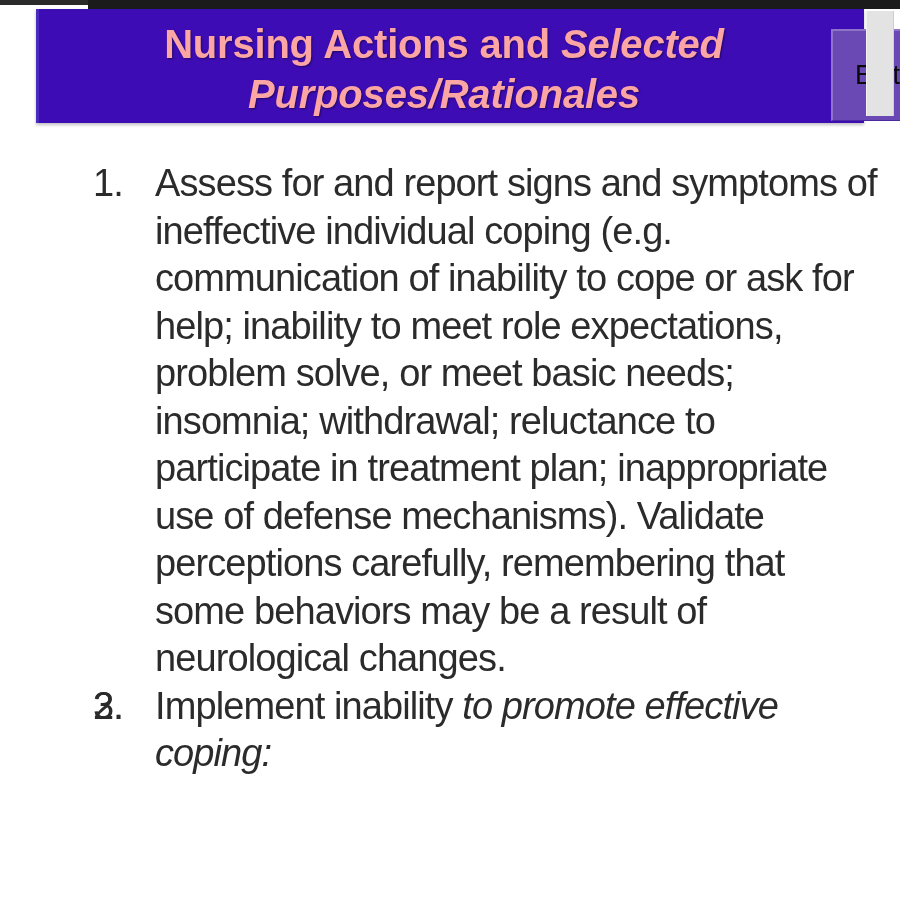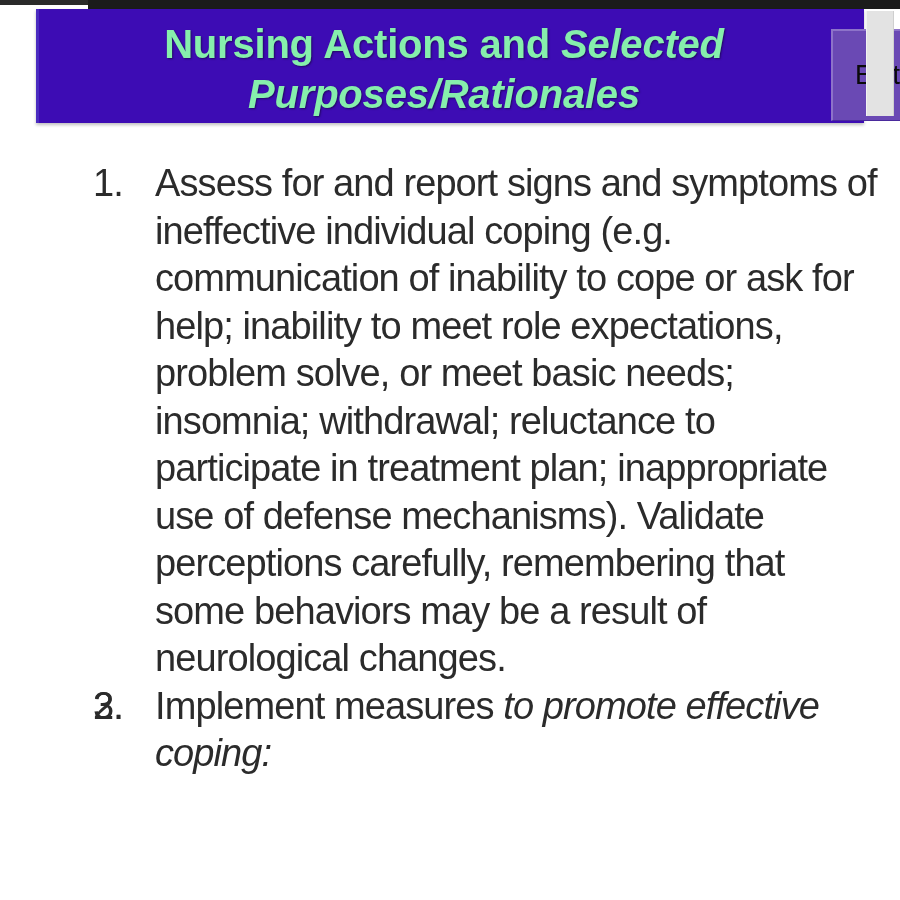--- a/index.html
+++ b/index.html
@@ -50,21 +50,21 @@
     border-left: 3px solid #4a2bc0;
     box-shadow: 0 2px 3px rgba(0,0,0,0.25);
   }
 
   .header-title {
     position: absolute;
     top: 10px;
     left: 40px;
     width: 730px;
     text-align: center;
-    color: #86efac;
+    color: #fca5a5;
     font-family: "Liberation Sans", sans-serif;
     font-size: 40px;
     line-height: 50px;
     font-weight: bold;
     letter-spacing: -0.2px;
     text-shadow: 1px 1px 2px rgba(0,0,0,0.45);
     white-space: normal;
   }
   .header-title .ital {
     font-style: italic;
@@ -181,19 +181,19 @@
         <span class="num">1.</span>
         <span class="step-text"><span>Assess for and report signs and symptoms of ineffective individual coping (e.g. communication of inability to cope or ask for help; inability to meet role expectations, problem solve, or meet basic needs; insomnia; withdrawal; reluctance to participate in treatment plan; inappropriate use of defense mechanisms). Validate perceptions carefully, remembering that some behaviors may be a result of neurological changes.</span></span>
       </li>
 
       <li class="step">
         <span class="num">2.</span>
       </li>
 
       <li class="step">
         <span class="num">3.</span>
-        <span class="step-text"><span>Implement measures </span><span class="ital">to promote effective coping:</span></span>
+        <span class="step-text"><span>Implement inability </span><span class="ital">to promote effective coping:</span></span>
       </li>
 
     </ol>
   </div>
 
 </div>
 
 </body></html>

